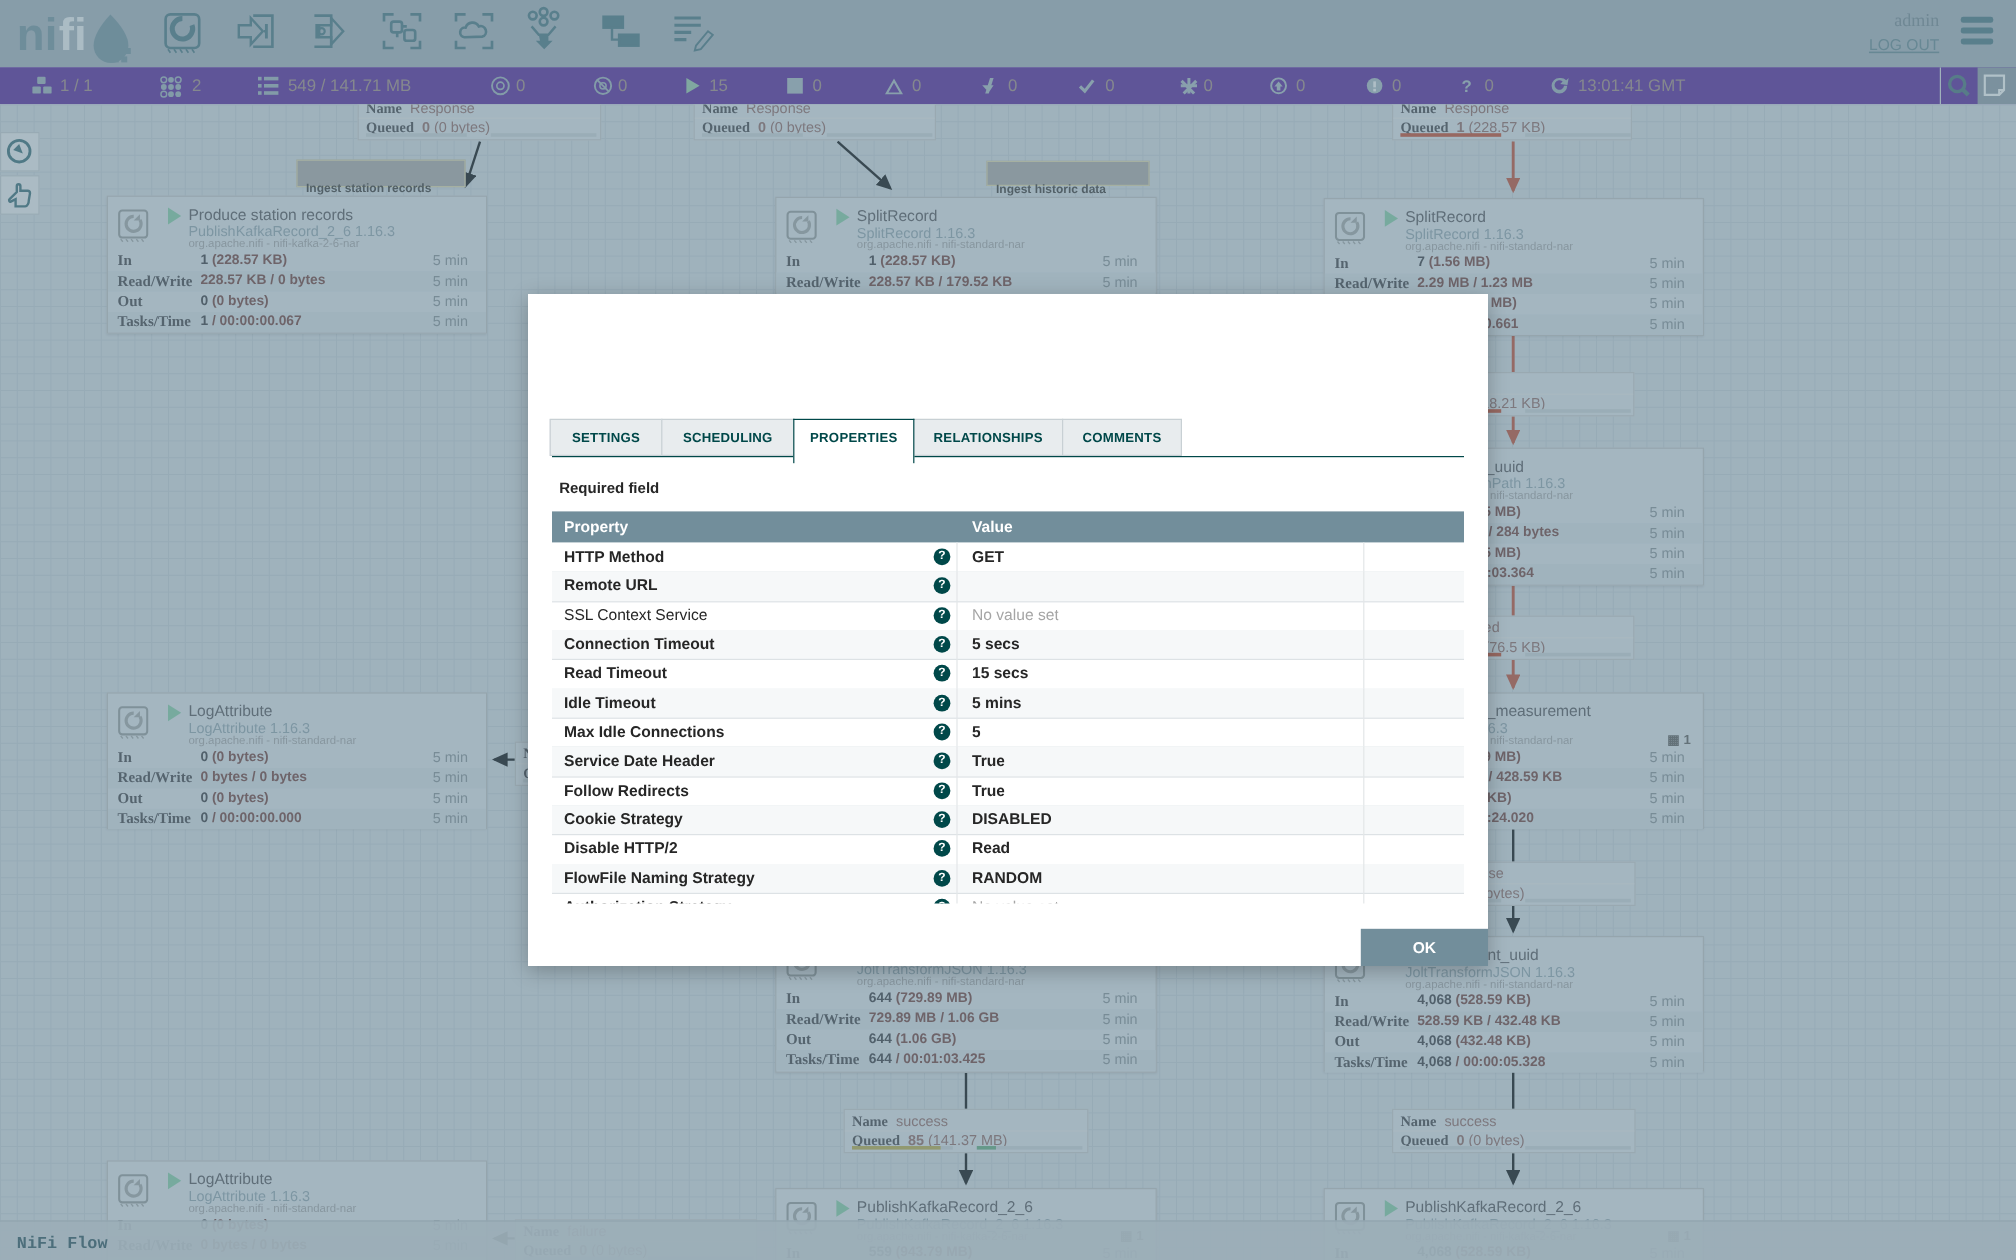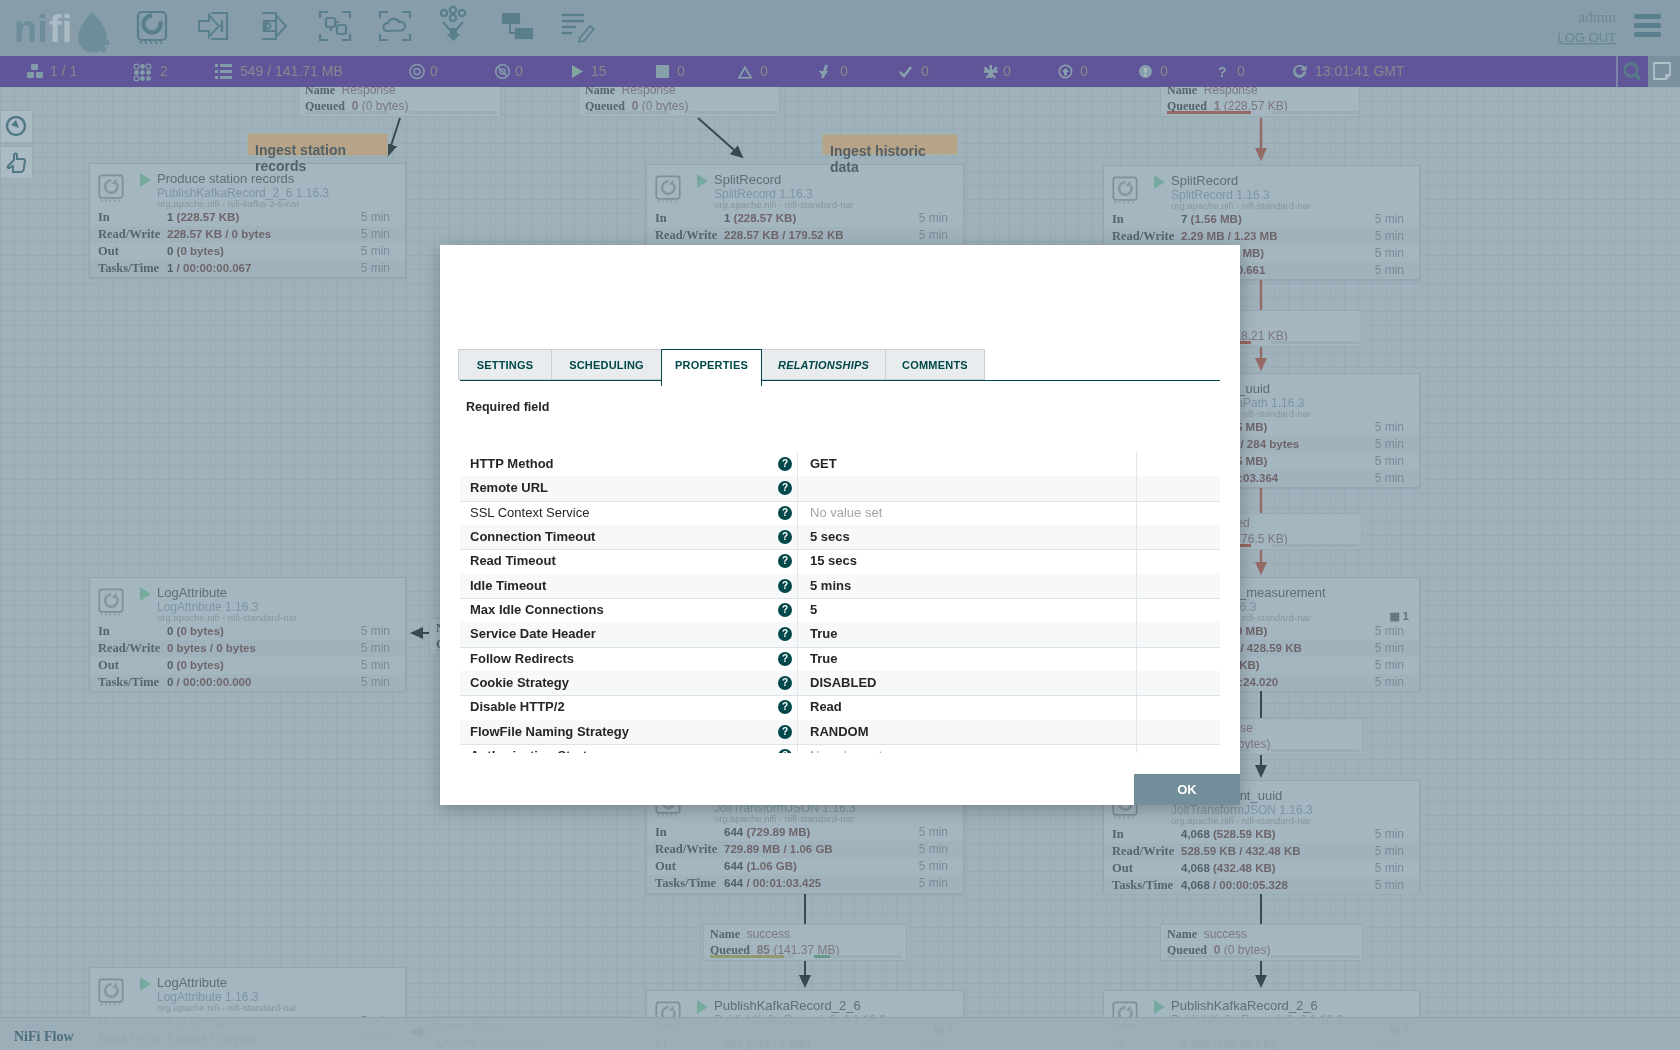--- a/index.html
+++ b/index.html
@@ -39,28 +39,28 @@
 
   
   .clab { position:absolute; width:202px; height:37px; background:#D6DEE5; border:1px solid #c0c4c6; font-size:12px; }
   .crow1 { position:absolute; left:0; top:0; width:100%; height:18px; border-bottom:1px solid #e0e3e5; line-height:18px; }
   .crow2 { position:absolute; left:0; top:18px; width:100%; height:16px; line-height:15px; }
   .ck { font-family:"Liberation Serif", serif; font-weight:bold; color:#383A41; padding-left:6px; }
   .cv { color:#88625F; }
   .cbar { position:absolute; height:3px; background:#c3ccd2; bottom:2px; }
 
   
-  .nlabel { position:absolute; background:#fdba74; border:1px solid #d9d3a7;
-    font-size:14px; font-weight:bold; color:#333; padding:8px 0 0 7px; }
+  .nlabel { position:absolute; background:#a3a3a3; border:1px solid #d9d3a7;
+    font-size:10px; font-weight:bold; color:#333; padding:18px 0 0 7px; }
 
   
   #footer { position:absolute; left:0; top:1017px; width:1680px; height:33px;
     background:rgba(198,206,212,0.92); border-top:1px solid rgba(165,176,183,0.9); }
   #footer .bc { position:absolute; left:14px; top:11px; font-size:14px; font-weight:bold;
-    color:#274e5a; font-family:Liberation Serif, serif; }
+    color:#274e5a; font-family:Liberation Mono, monospace; }
   .sidebtn { position:absolute; width:33px; height:33px; background:#E4E9EC; border:1px solid #bfc7cc; }
 
   
   #glass { position:absolute; left:0; top:0; width:1680px; height:1050px;
     background:rgba(114,142,155,0.5); }
 
   
   #modal { position:absolute; left:440px; top:245px; width:800px; height:560px; background:#fff;
     box-shadow:0 4px 16px rgba(0,0,0,0.25); }
   #mhead { position:absolute; left:0; top:0; width:800px; height:54px; background:#728E9B; }
@@ -678,26 +678,30 @@
       <div class="bc">NiFi Flow</div>
     </div>
 </div>
 <div id="glass"></div>
 
 <div id="modal">
   <div id="tabs">
     <div class="tab" style="left:0;width:94px;">SETTINGS</div>
     <div class="tab" style="left:93px;width:111px;">SCHEDULING</div>
     <div class="tab sel" style="left:203px;width:101px;">PROPERTIES</div>
-    <div class="tab" style="left:303px;width:125px;font-style:italic;">RELATIONSHIPS</div>
+    <div class="tab" style="left:303px;width:125px;">RELATIONSHIPS</div>
     <div class="tab" style="left:427px;width:100px;">COMMENTS</div>
   </div>
   <div id="tabline"></div>
   <div id="reqf">Required field</div>
   <div id="ptbl">
+    <div id="pthead">
+        <span style="position:absolute;left:10px;">Property</span>
+        <span style="position:absolute;left:350px;">Value</span>
+      </div>
     <div class="pr" style="top:26.0px;">
         <span class="nm">HTTP Method</span>
         <span class="q">?</span>
         <span class="b1"></span>
         <span class="b2"></span>
         <span class="vl">GET</span>
       </div>
     <div class="prline" style="top:50.33px;"></div>
     <div class="pr alt" style="top:50.33px;">
         <span class="nm">Remote URL</span>

